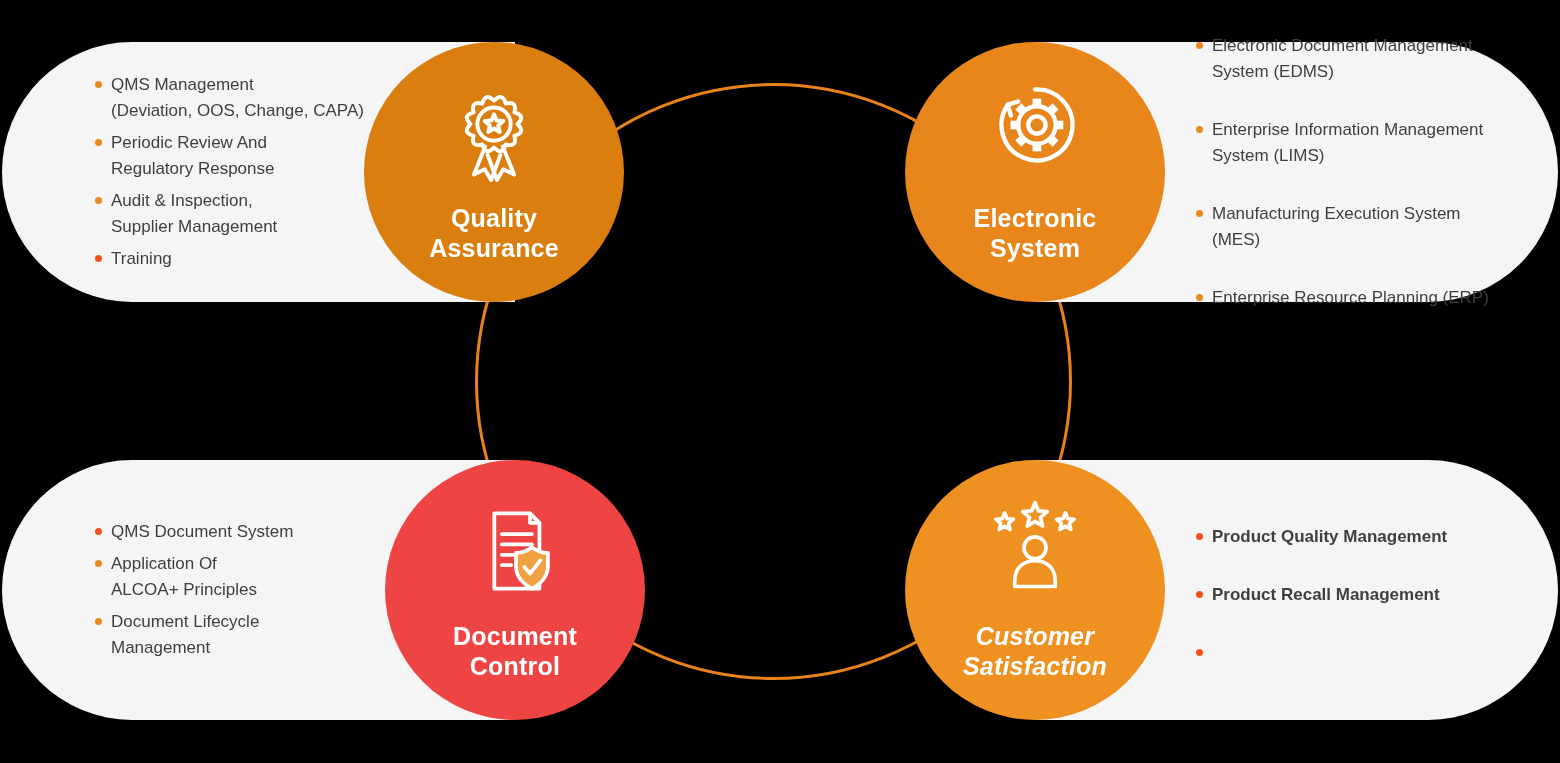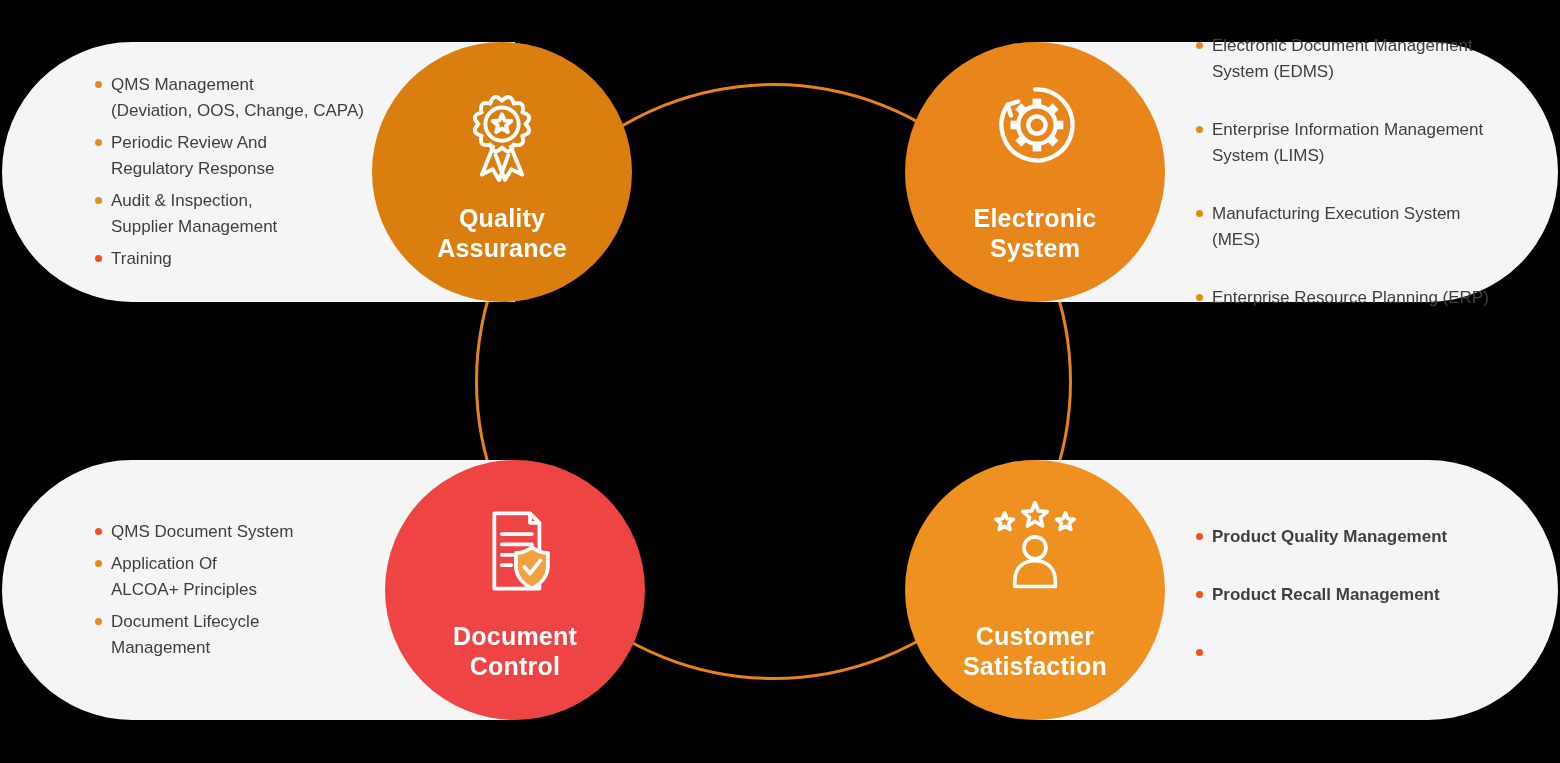--- a/index.html
+++ b/index.html
@@ -49,21 +49,21 @@
     font-size:17px; line-height:26px;
     color:#3F3F3F; white-space:nowrap;
   }
   
   .node {
     position:absolute;
     width:260px; height:260px;
     border-radius:50%;
     z-index:3;
   }
-  .node-qa { left:372px; top:42px; }
+  .node-qa { left:364px; top:42px; }
   .node-es { left:905px; top:42px; }
   .node-dc { left:385px; top:460px; }
   .node-cs { left:905px; top:460px; }
   .node-label {
     position:absolute; top:161px; left:0;
     width:100%; text-align:center;
     color:#fff; font-weight:bold;
     font-size:25px; line-height:30px;
     letter-spacing:0.2px;
   }
@@ -238,21 +238,21 @@
       <path d="M36,65 H46"></path>
       <path d="M68,46 C73,50 79,52 85,52 V66 C85,78 76,86 68,90 C60,86 51,78 51,66 V52 C57,52 63,50 68,46 Z" fill="#F0A243"></path>
       <path d="M60,67 L66,74 L77,60"></path>
     </svg>
     <div class="node-label">
       <div>Document</div>
       <div>Control</div>
     </div>
   </div>
 
-  <div class="node node-cs" style="background: rgb(238, 145, 32);">
+  <div class="node node-cs" style="background: rgb(238, 145, 32); font-style: italic;">
     <svg class="node-icon icon-cs" viewBox="0 0 100 100" stroke-width="4">
       <path d="M50,3 L53.7,11.9 L63.3,12.7 L56,19 L58.2,28.3 L50,23.3 L41.8,28.3 L44,19 L36.7,12.7 L46.3,11.9 Z"></path>
       <path d="M17,14 L19.6,20.4 L26.5,20.9 L21.3,25.4 L22.9,32.1 L17,28.5 L11.1,32.1 L12.7,25.4 L7.5,20.9 L14.4,20.4 Z"></path>
       <path d="M83,14 L85.6,20.4 L92.5,20.9 L87.3,25.4 L88.9,32.1 L83,28.5 L77.1,32.1 L78.7,25.4 L73.5,20.9 L80.4,20.4 Z"></path>
       <circle cx="50" cy="52" r="12"></circle>
       <path d="M28,94 V88 C28,74 37,66 50,66 C63,66 72,74 72,88 V94 Z"></path>
     </svg>
     <div class="node-label">
       <div>Customer</div>
       <div>Satisfaction</div>

